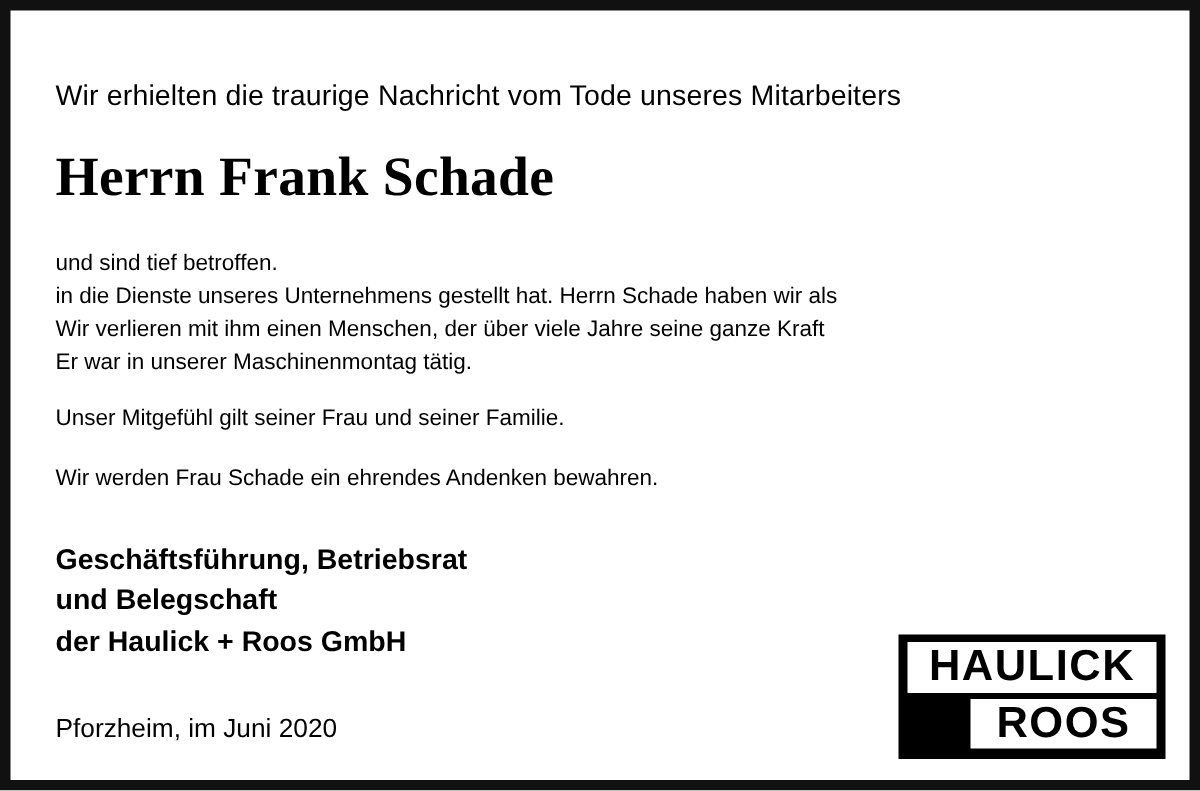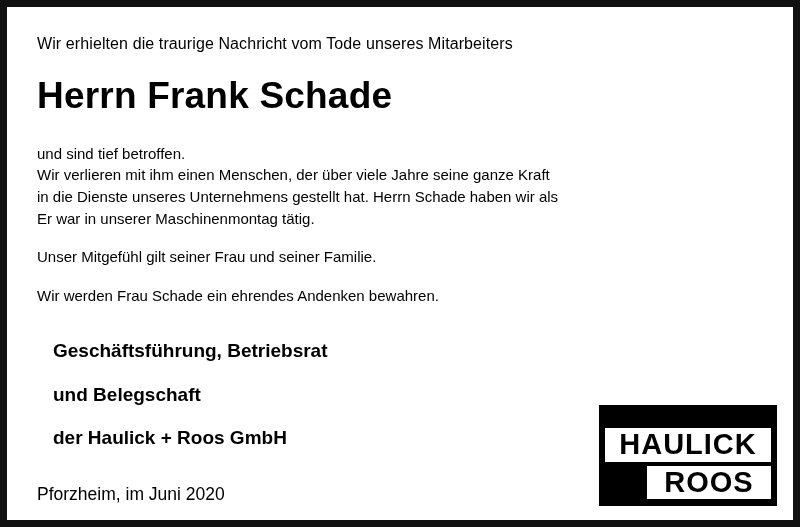--- a/index.html
+++ b/index.html
@@ -17,31 +17,32 @@
   .obituary {
     position: relative;
     box-sizing: border-box;
     width: 800px;
     height: 527px;
     background: #ffffff;
     border: 7px solid #111111;
     padding: 24px 30px 10px 30px;
   }
   .intro-line {
-    font-size: 16px;
+    font-size: 19px;
     letter-spacing: 0.1px;
     line-height: 1.25;
-    margin: 3px 0 0 0;
+    margin: 22px 0 0 0;
   }
   .deceased-name {
     font-size: 37px;
     font-weight: bold;
     letter-spacing: 0.2px;
     margin: 22px 0 26px 0;
     line-height: 1.1;
+    font-family: Liberation Serif, serif;
   }
   .body-block {
     font-size: 15px;
     line-height: 1.45;
     margin: 0;
   }
   .body-block p {
     margin: 0;
   }
   .spacer-sm {
@@ -50,33 +51,33 @@
   .spacer-md {
     height: 18px;
   }
   .signature {
     font-size: 19px;
     font-weight: bold;
     line-height: 1.45;
     margin: 30px 0 0 0;
   }
   .signature p {
-    margin: 16px;
+    margin: 0;
   }
   .place-date {
     font-size: 17.5px;
     margin: 32px 0 0 0;
   }
   .logo {
     position: absolute;
     right: 16px;
     bottom: 14px;
     width: 178px;
     background: #000000;
-    padding: 23px 6px 7px 6px;
+    padding: 5px 6px 7px 6px;
     box-sizing: border-box;
   }
   .logo .logo-line {
     display: block;
     background: #ffffff;
     color: #000000;
     font-weight: bold;
     font-size: 29px;
     letter-spacing: 1px;
     line-height: 1.08;
@@ -92,22 +93,22 @@
 <body>
 
 <div class="obituary">
 
   <p class="intro-line">Wir erhielten die traurige Nachricht vom Tode unseres Mitarbeiters</p>
 
   <h1 class="deceased-name">Herrn Frank Schade</h1>
 
   <div class="body-block">
     <p>und sind tief betroffen.</p>
+    <p>in die Dienste unseres Unternehmens gestellt hat. Herrn Schade haben wir als</p>
     <p>Wir verlieren mit ihm einen Menschen, der über viele Jahre seine ganze Kraft</p>
-    <p>in die Dienste unseres Unternehmens gestellt hat. Herrn Schade haben wir als</p>
     <p>Er war in unserer Maschinenmontag tätig.</p>
     <div class="spacer-sm"></div>
     <p>Unser Mitgefühl gilt seiner Frau und seiner Familie.</p>
     <div class="spacer-md"></div>
     <p>Wir werden Frau Schade ein ehrendes Andenken bewahren.</p>
   </div>
 
   <div class="signature">
     <p>Geschäftsführung, Betriebsrat</p>
     <p>und Belegschaft</p>

